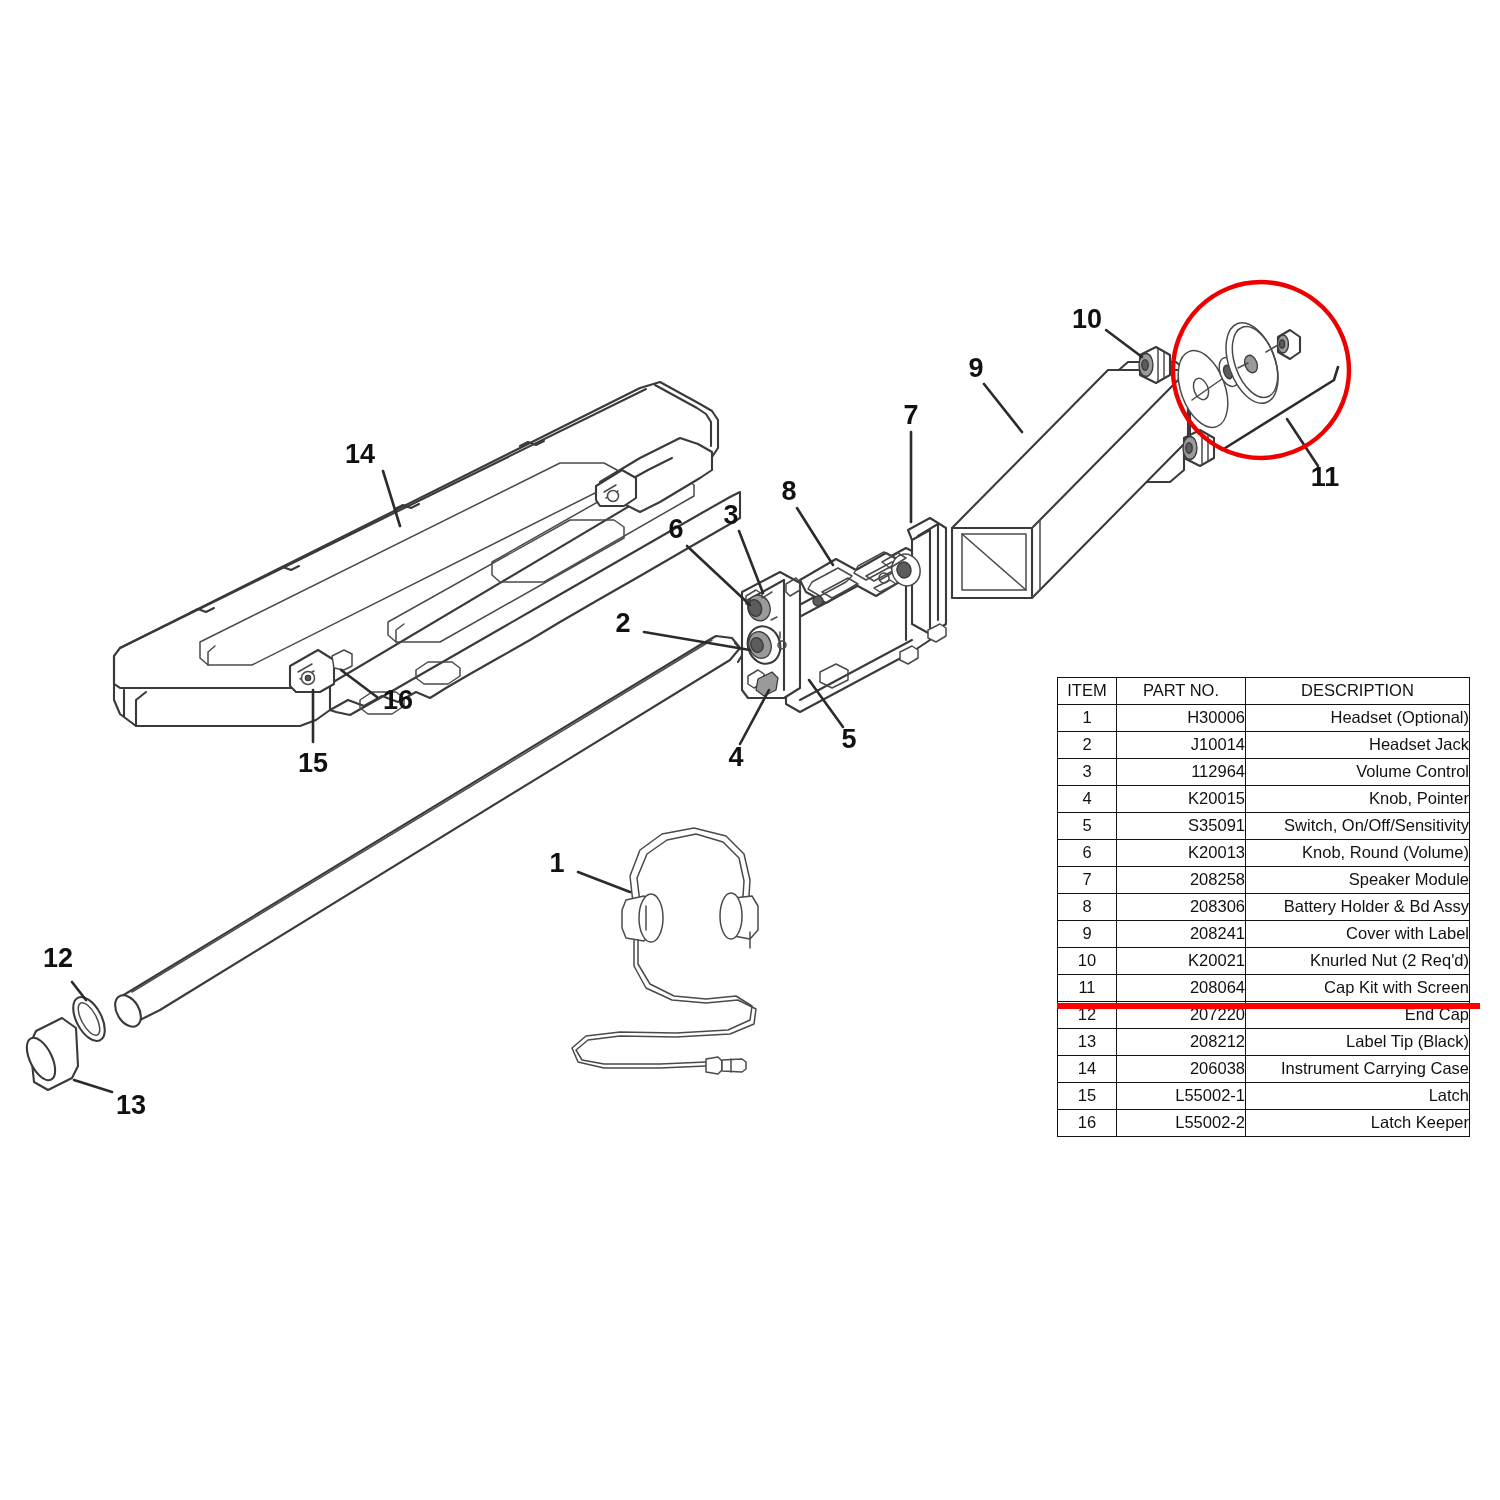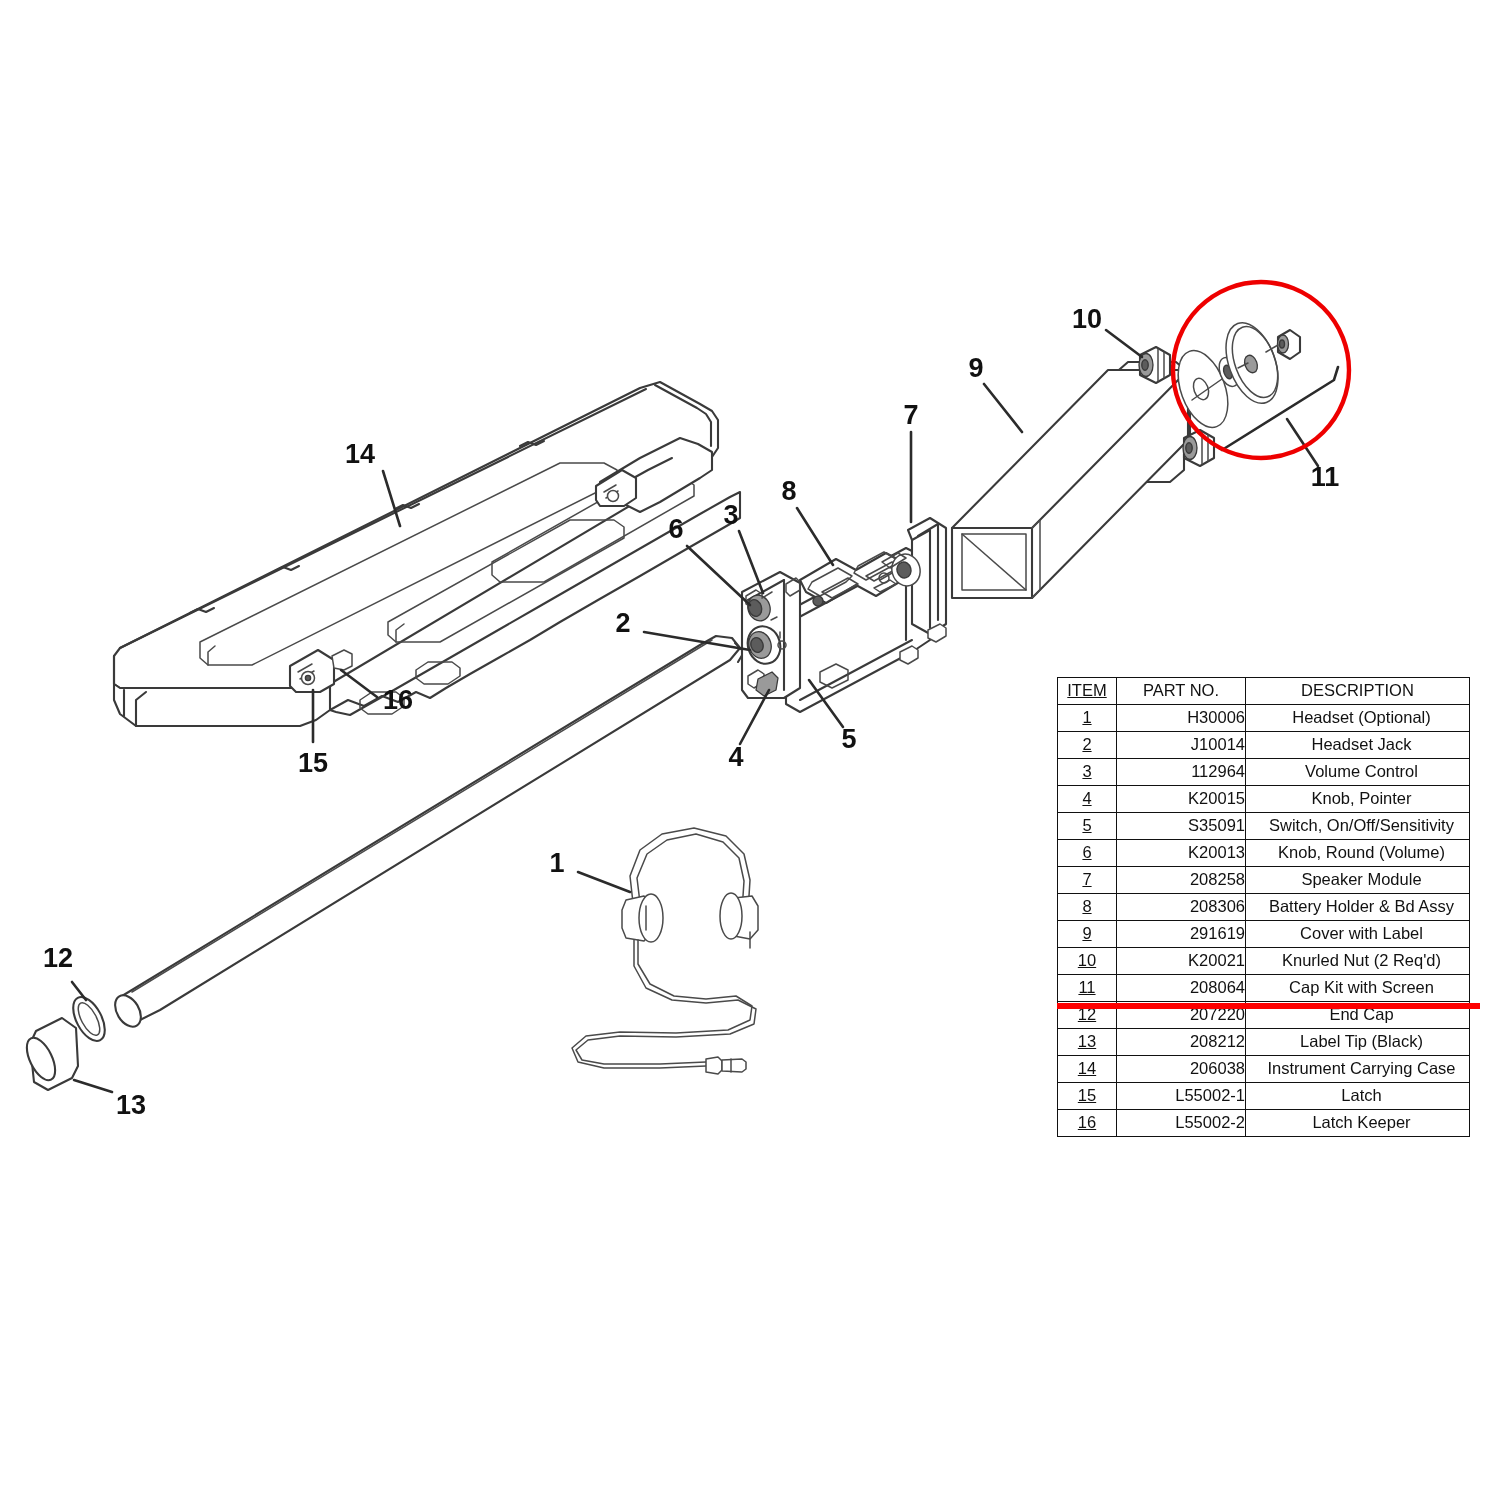--- a/index.html
+++ b/index.html
@@ -96,23 +96,23 @@
     border: 1.6px solid #111111;
     padding: 3px 0;
     height: 20px;
     font-weight: normal;
     line-height: 1.05;
   }
   #parts-table thead th {
     text-align: center;
     font-weight: normal;
   }
-  .col-item   { width: 58px;  text-align: center; text-decoration: underline; }
+  .col-item   { width: 58px;  text-align: center; }
   .col-part   { width: 120px; text-align: right; padding-left: 8px !important; }
-  .col-desc   { text-align: center; padding-left: 8px !important; }
+  .col-desc   { text-align: right; padding-left: 8px !important; }
   thead .col-part, thead .col-desc { text-align: center; padding-left: 0 !important; }
 
   #redline-strike {
     position: absolute;
     left: 1057px;
     top: 1003px;
     width: 423px;
     height: 6px;
     background: #fe0000;
   }
@@ -463,21 +463,21 @@
         <td class="col-part">208258</td>
         <td class="col-desc">Speaker Module</td>
       </tr>
       <tr>
         <td class="col-item">8</td>
         <td class="col-part">208306</td>
         <td class="col-desc">Battery Holder &amp; Bd Assy</td>
       </tr>
       <tr>
         <td class="col-item">9</td>
-        <td class="col-part">291619</td>
+        <td class="col-part">208241</td>
         <td class="col-desc">Cover with Label</td>
       </tr>
       <tr>
         <td class="col-item">10</td>
         <td class="col-part">K20021</td>
         <td class="col-desc">Knurled Nut (2 Req'd)</td>
       </tr>
       <tr>
         <td class="col-item">11</td>
         <td class="col-part">208064</td>

